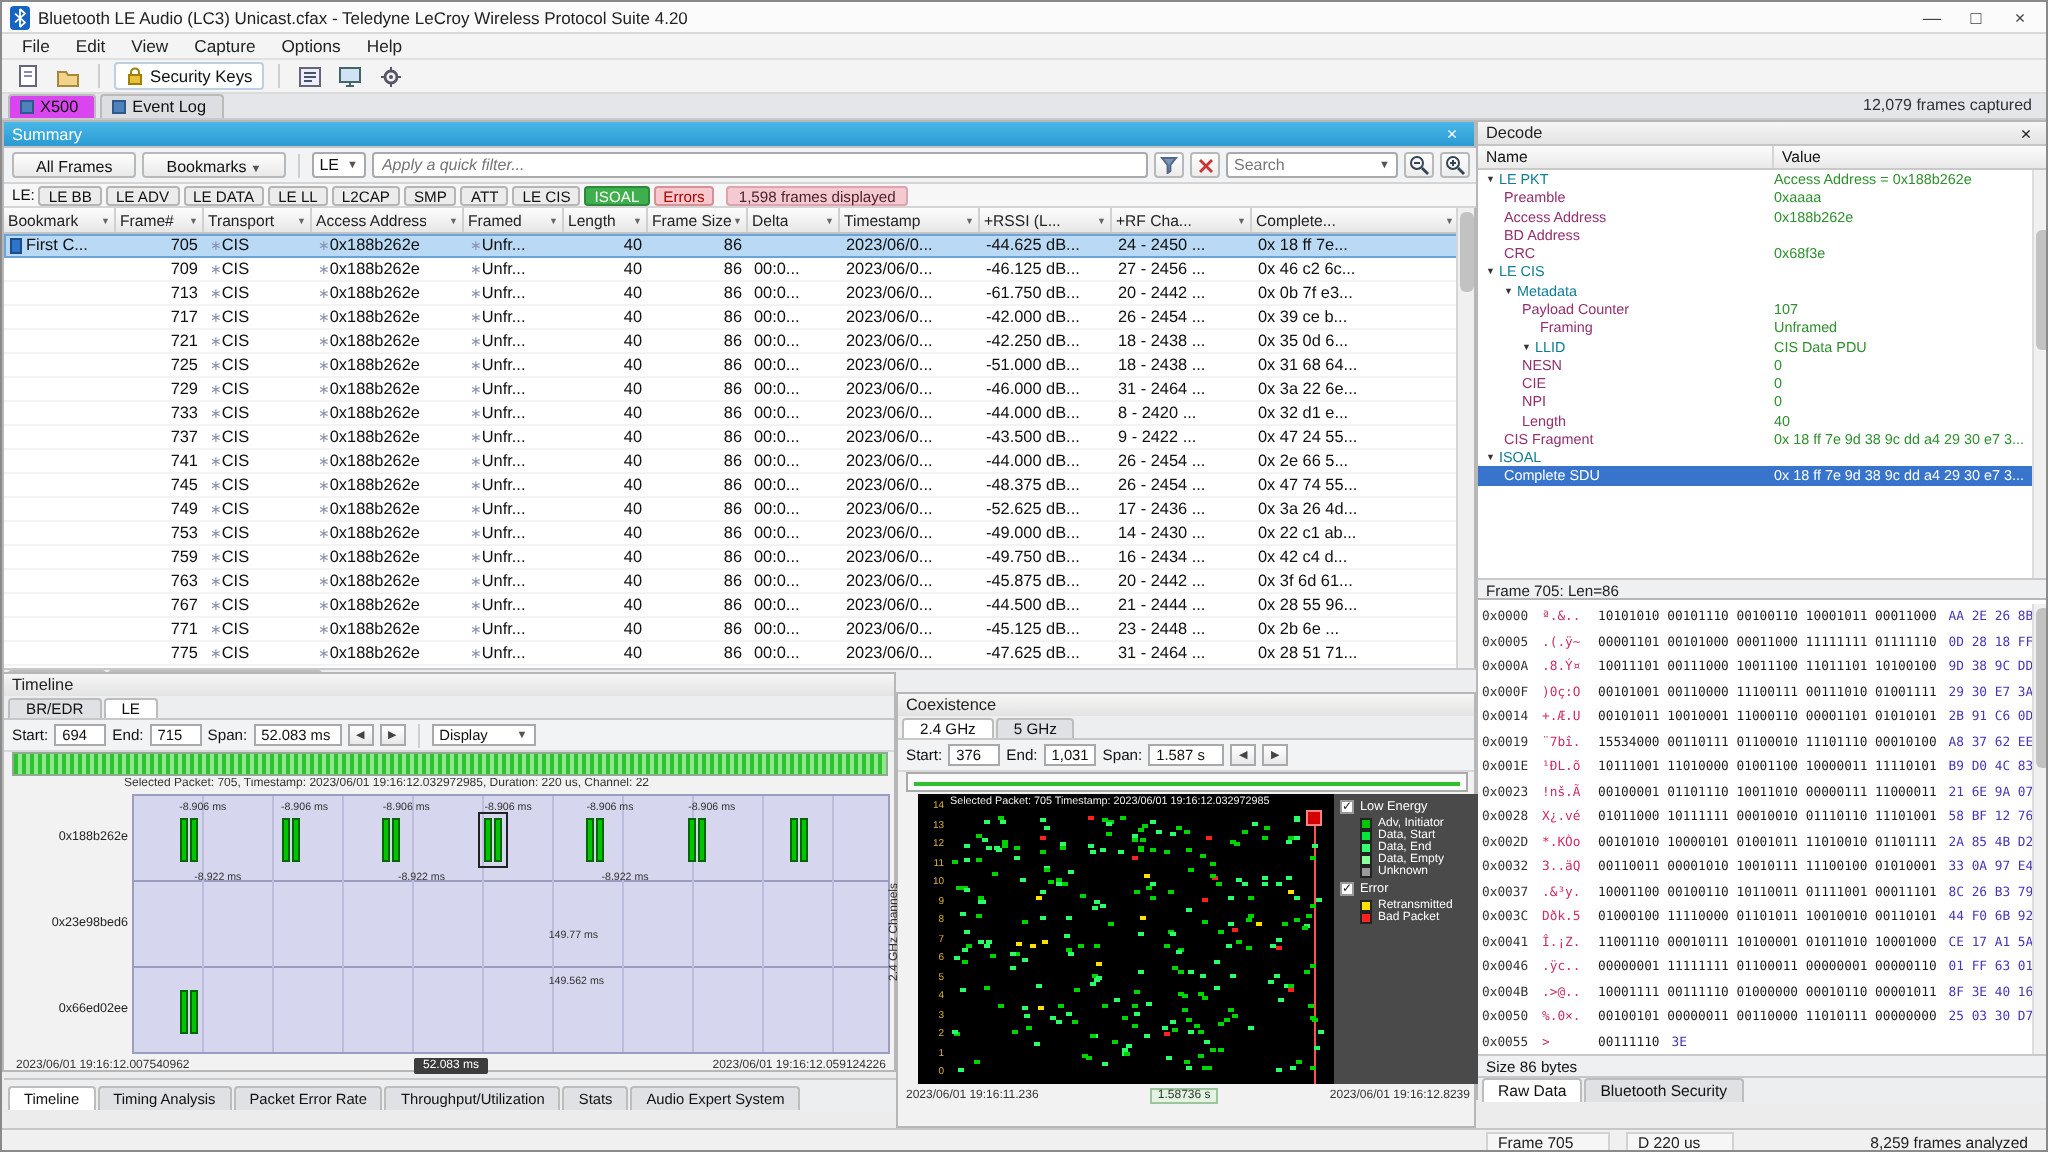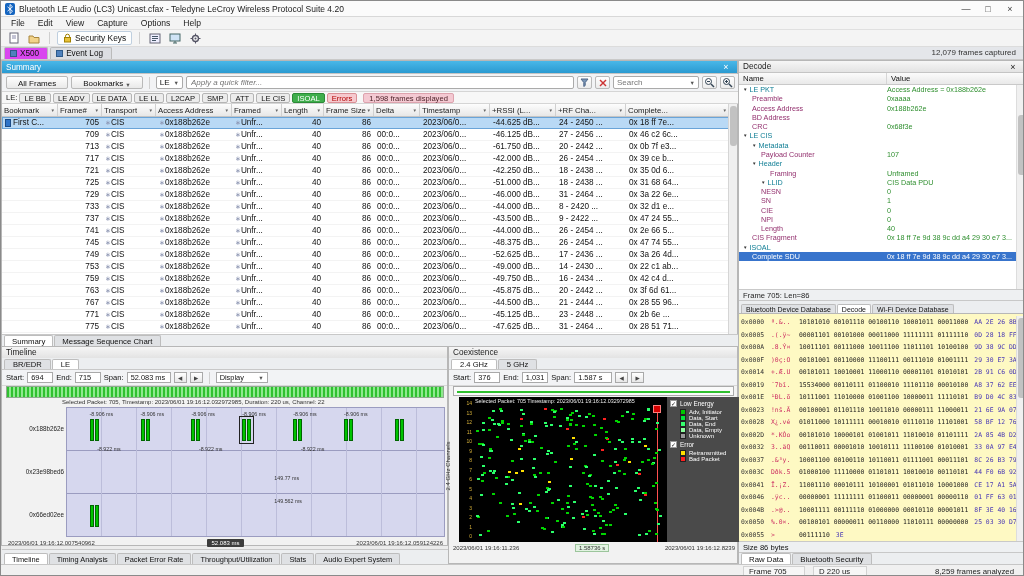--- a/index.html
+++ b/index.html
@@ -74,33 +74,33 @@
 .lcol{color:#93306e}
 .d-val{font-size:7.2px;color:#2f8f2f;white-space:nowrap;overflow:hidden;flex:1}
 .d-row.dsel{background:#3874cc}
 .d-row.dsel .pcol,.d-row.dsel .lcol,.d-row.dsel .d-val{color:#fff}
 #dec-vscroll{position:absolute;right:0;top:24px;width:8px;height:204px;background:#f0f0f0;border-left:1px solid #ddd}
 #dframe-info{position:absolute;left:0;top:228px;width:287px;height:11px;background:#eef0f2;border-top:1px solid #c9c9c9;font-size:7.6px;display:flex;align-items:center;padding:0 4px;color:#222}
 #dec-tabs{position:absolute;left:0;top:239px;width:287px;height:14px}
 #dec-tabs .btab{font-size:7px;padding:1px 4px}
 
 
-#rawpane{left:737px;top:312px;width:287px;height:251px;background:#fef9c3}
+#rawpane{left:737px;top:298px;width:287px;height:251px;background:#ffffff}
 #rawrows{position:absolute;left:2px;top:2px;width:277px;height:225px;overflow:hidden;font-family:"DejaVu Sans Mono",monospace;font-size:6.4px}
 .raw-row{display:flex;height:12.5px;align-items:center;white-space:pre}
 .r-off{width:30px;color:#333;flex:none}
 .r-asc{width:28px;color:#cc2e62;flex:none}
 .r-bin{color:#1a1a1a;flex:none}
 .r-hex{color:#4636b5;margin-left:6px;flex:none}
 #raw-vscroll{position:absolute;right:0;top:2px;width:8px;height:225px;background:#f0f0f0;border-left:1px solid #ddd}
 #raw-size{position:absolute;left:0;top:227px;width:287px;height:11px;background:#eef0f2;border-top:1px solid #c9c9c9;font-size:7.6px;display:flex;align-items:center;padding:0 4px}
 #raw-tabs{position:absolute;left:0;top:238px;width:287px;height:13px}
 
 
-#timeline{left:0;top:345px;width:447px;height:200px}
+#timeline{left:0;top:335px;width:447px;height:200px}
 .minitabs{position:absolute;left:0;width:100%;height:12px;display:flex;align-items:flex-end;background:#eceef0;border-bottom:1px solid #c8c8c8;padding:0 2px;font-size:7.6px}
 #timeline .minitabs{top:11px}
 .mtab{padding:0 8px;border:1px solid #bdbdbd;border-bottom:none;background:#dfe1e4;margin-right:1px;border-radius:2px 2px 0 0}
 .mtab.active{background:#fff}
 .ctlrow{position:absolute;left:0;width:100%;height:16px;background:#f2f3f5;border-bottom:1px solid #d8d8d8;display:flex;align-items:center;gap:3px;padding:0 4px;font-size:7.6px}
 #timeline .ctlrow{top:23px}
 .ctl-box{height:11px;min-width:26px;border:1px solid #a9a9a9;background:#fff;display:inline-flex;align-items:center;padding:0 3px;font-size:7.4px}
 .navbtn{width:13px;height:11px;border:1px solid #a9a9a9;background:linear-gradient(#fff,#e8e8e8);display:inline-flex;align-items:center;justify-content:center;font-size:5.5px;color:#444}
 #tl-overview{position:absolute;left:4px;top:39px;width:438px;height:12px;border:1px solid #8faa8f;background:repeating-linear-gradient(90deg,#2fc12f 0 2px,#8fe88f 2px 4px)}
 #tl-info{position:absolute;left:60px;top:52px;width:380px;height:8px;font-size:6px;color:#333;white-space:nowrap;overflow:hidden}
@@ -675,50 +675,37 @@
           </div>
           <div class="d-val"></div>
         </div>
         <div class="d-row">
           <div class="d-name" style="padding-left: 22px;">
             <span class="lcol">Payload Counter</span>
           </div>
           <div class="d-val">107</div>
         </div>
         <div class="d-row">
-          <div class="d-name" style="padding-left: 13px;">
-            <span class="d-arrow">▼</span>
-            <span class="pcol">Header</span>
-          </div>
-          <div class="d-val"></div>
-        </div>
-        <div class="d-row">
           <div class="d-name" style="padding-left: 31px;">
             <span class="lcol">Framing</span>
           </div>
           <div class="d-val">Unframed</div>
         </div>
         <div class="d-row">
           <div class="d-name" style="padding-left: 22px;">
             <span class="d-arrow">▼</span>
             <span class="pcol">LLID</span>
           </div>
           <div class="d-val">CIS Data PDU</div>
         </div>
         <div class="d-row">
           <div class="d-name" style="padding-left: 22px;">
             <span class="lcol">NESN</span>
           </div>
           <div class="d-val">0</div>
-        </div>
-        <div class="d-row">
-          <div class="d-name" style="padding-left: 22px;">
-            <span class="lcol">SN</span>
-          </div>
-          <div class="d-val">1</div>
         </div>
         <div class="d-row">
           <div class="d-name" style="padding-left: 22px;">
             <span class="lcol">CIE</span>
           </div>
           <div class="d-val">0</div>
         </div>
         <div class="d-row">
           <div class="d-name" style="padding-left: 22px;">
             <span class="lcol">NPI</span>

